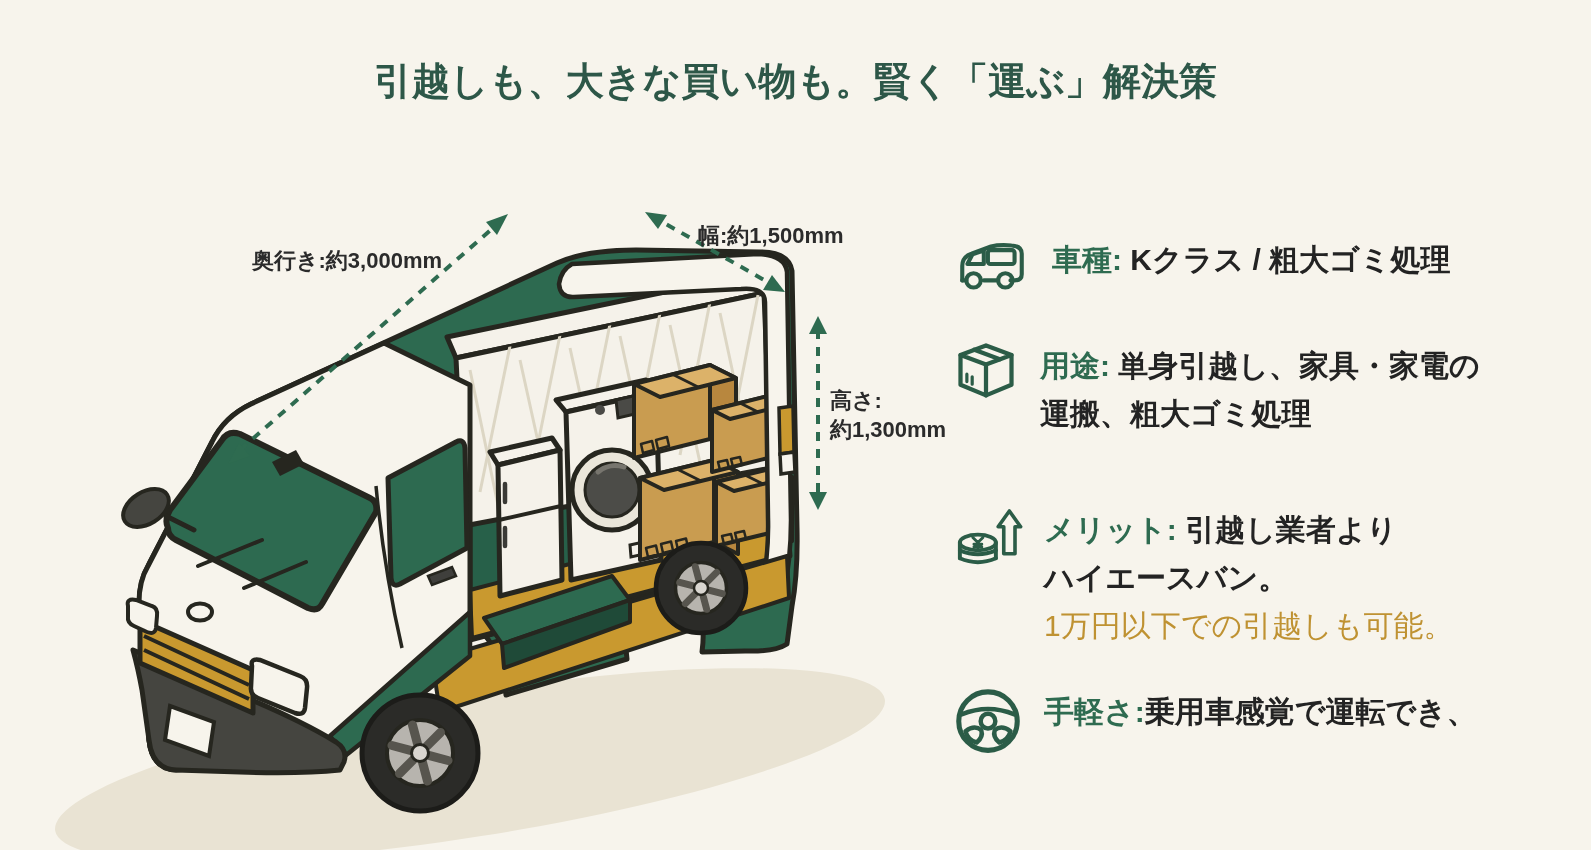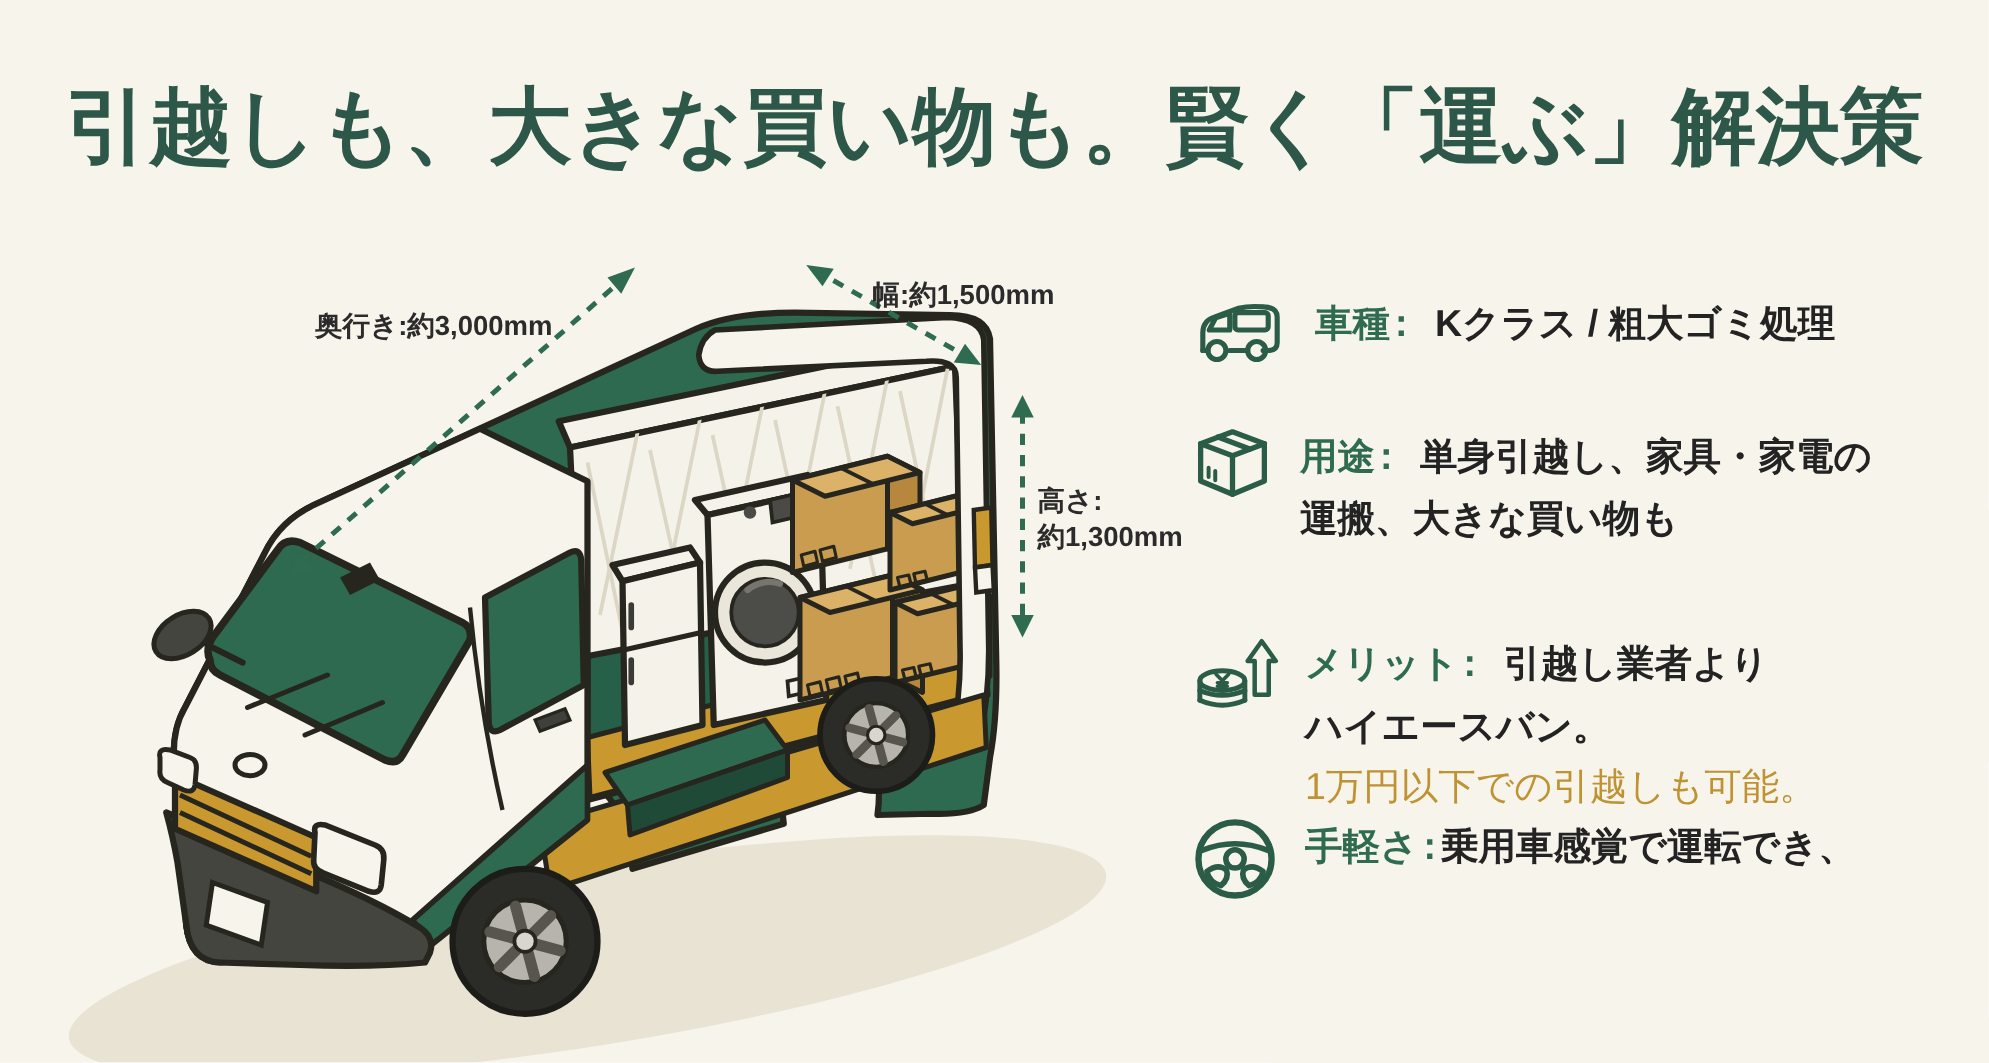--- a/index.html
+++ b/index.html
@@ -6,35 +6,35 @@
   .canvas{
     position:relative;
     width:1591px;height:850px;
     background:#f7f4ec;
     overflow:hidden;
     font-family:"Liberation Sans","DejaVu Sans",sans-serif;
   }
   .page-title{
     position:absolute;left:0;right:0;top:56px;
     margin:0;text-align:center;
-    font-size:67px;font-weight:800;color:#2d5748;letter-spacing:0;
+    font-size:38px;font-weight:800;color:#2d5748;letter-spacing:0;
   }
   .van-svg{position:absolute;left:0;top:0;}
   .van-svg text{font-family:"Liberation Sans","DejaVu Sans",sans-serif;font-weight:700;fill:#2b2b2b;font-size:22px;}
   .specs{
     position:absolute;left:952px;top:236px;width:580px;
   }
   .spec-item{display:flex;align-items:flex-start;gap:20px;}
   .spec-item.m1{margin-bottom:44px;}
   .spec-item.m2{margin-bottom:68px;}
-  .spec-item.m3{}
+  .spec-item.m3{margin-bottom:38px;}
   .spec-icon{flex:0 0 auto;margin-top:-4px;}
   .spec-icon svg{display:block;}
   .spec-text{font-size:30px;font-weight:700;color:#232323;line-height:48px;}
-  .spec-label{color:#2e6b50;font-weight:800;font-family:Liberation Mono, monospace;}
+  .spec-label{color:#2e6b50;font-weight:800;}
   .spec-line{display:block;}
   .spec-highlight{display:block;color:#bf9232;font-weight:400;}
 </style>
 </head>
 <body>
 
 <div class="canvas">
 
   <h1 class="page-title">引越しも、大きな買い物も。賢く「運ぶ」解決策</h1>
 
@@ -202,21 +202,21 @@
         <svg width="68" height="68" viewBox="0 0 64 64" fill="none" stroke="#2b5c47" stroke-width="4" stroke-linejoin="round" stroke-linecap="round">
           <path d="M32,7 L56,16 L32,25 L8,16 Z"></path>
           <path d="M8,16 L8,44 L32,54 L32,25"></path>
           <path d="M56,16 L56,44 L32,54"></path>
           <path d="M21,11 L45,20"></path>
           <path d="M14,34 l0,7 M19,36.5 l0,7" stroke-width="3"></path>
         </svg>
       </span>
       <div class="spec-text">
         <span class="spec-line"><span class="spec-label">用途: </span><span>単身引越し、家具・家電の</span></span>
-        <span class="spec-line">運搬、大きな買い物も</span>
+        <span class="spec-line">運搬、粗大ゴミ処理</span>
       </div>
     </div>
 
     <div class="spec-item m3">
       <span class="spec-icon">
         <svg width="72" height="72" viewBox="0 0 64 64" fill="none" stroke="#2b5c47" stroke-width="3.5" stroke-linejoin="round" stroke-linecap="round">
           <ellipse cx="23" cy="36" rx="16" ry="7"></ellipse>
           <path d="M7,36 V50 M39,36 V50"></path>
           <path d="M7,43 Q23,50 39,43"></path>
           <path d="M7,50 Q23,57 39,50"></path>

